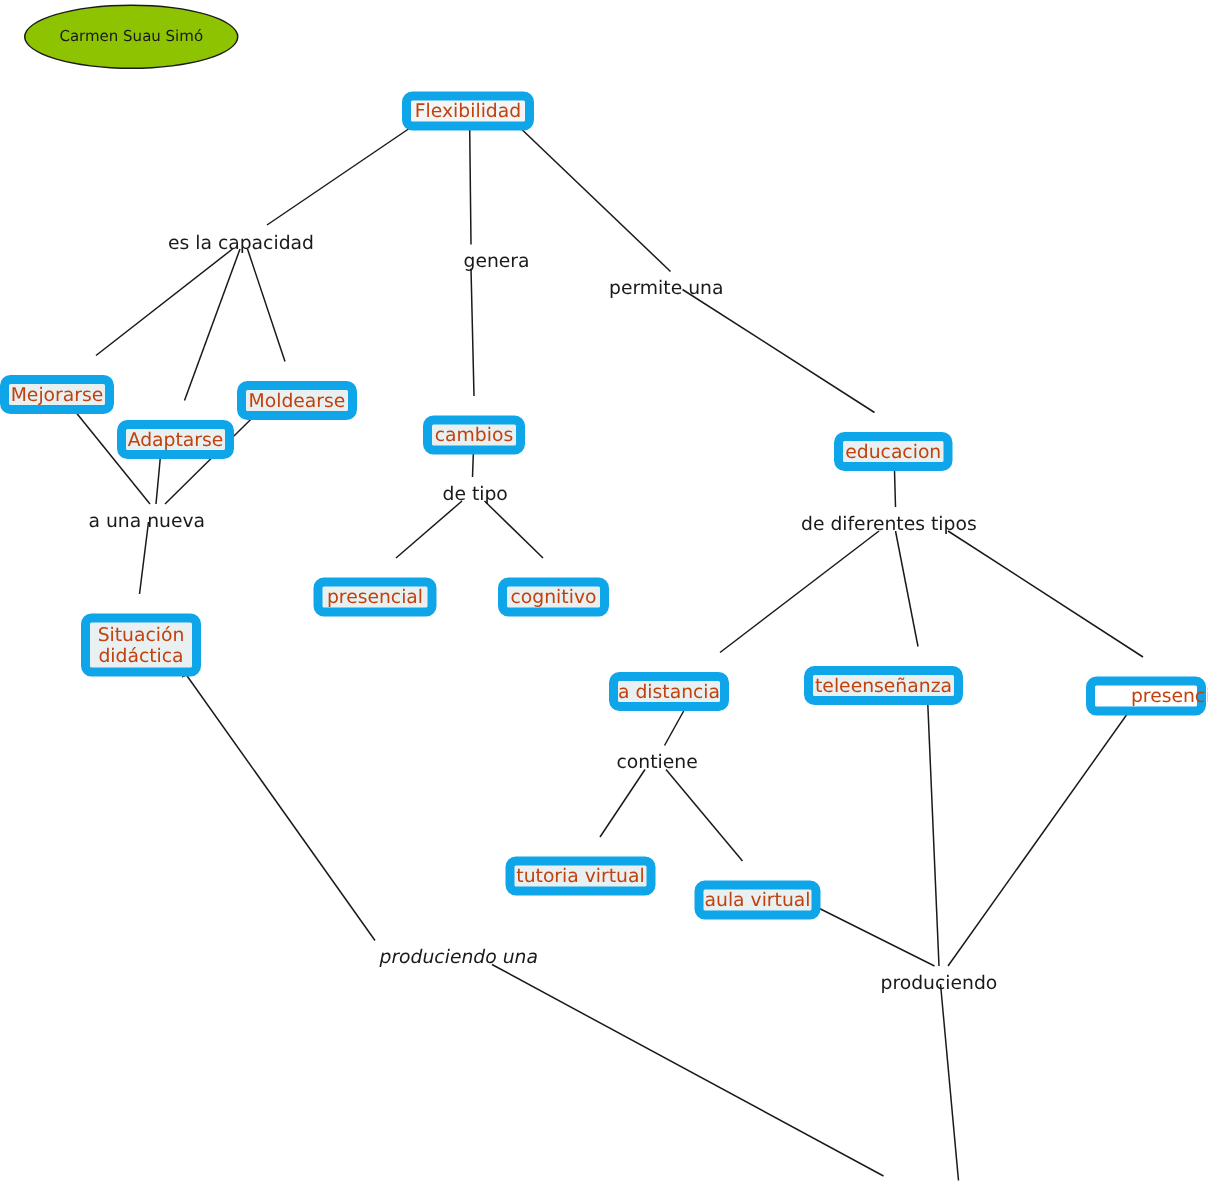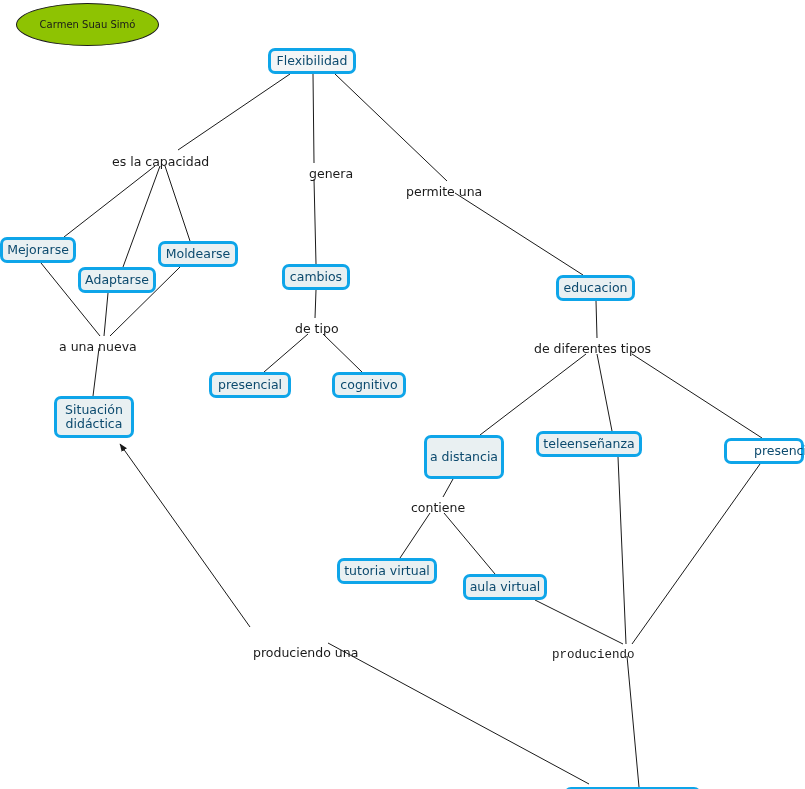--- a/index.html
+++ b/index.html
@@ -20,32 +20,33 @@
   #edges {
     position: absolute;
     left: 0;
     top: 0;
     width: 805px;
     height: 789px;
   }
   .node {
     position: absolute;
     box-sizing: border-box;
-    border: 3px solid #0ea5e9;
+    border: 6px solid #0ea5e9;
     border-radius: 7px;
     background: #e9f0f2;
-    color: #0c4a6e;
+    color: #c2410c;
     font-size: 12.5px;
     line-height: 14px;
     display: flex;
     align-items: center;
     justify-content: center;
     text-align: center;
     white-space: pre;
     z-index: 3;
+    margin-top: 13px;
   }
   .node.white {
     background: #ffffff;
   }
   .node.grey {
     background: #f3f5f6;
   }
   .label {
     position: absolute;
     font-size: 12.5px;
@@ -123,32 +124,32 @@
       <div class="node grey" style="left: 268px; top: 48px; width: 88px; height: 26px;">Flexibilidad</div>
       <div class="node" style="left: 0px; top: 237px; width: 76px; height: 26px;">Mejorarse</div>
       <div class="node" style="left: 78px; top: 267px; width: 78px; height: 26px;">Adaptarse</div>
       <div class="node" style="left: 158px; top: 241px; width: 80px; height: 26px;">Moldearse</div>
       <div class="node" style="left: 54px; top: 396px; width: 80px; height: 42px;">Situación
 didáctica</div>
       <div class="node" style="left: 282px; top: 264px; width: 68px; height: 26px;">cambios</div>
       <div class="node" style="left: 209px; top: 372px; width: 82px; height: 26px;">presencial</div>
       <div class="node" style="left: 332px; top: 372px; width: 74px; height: 26px;">cognitivo</div>
       <div class="node" style="left: 556px; top: 275px; width: 79px; height: 26px;">educacion</div>
-      <div class="node" style="left: 424px; top: 435px; width: 80px; height: 44px;">a distancia</div>
+      <div class="node" style="left: 406px; top: 435px; width: 80px; height: 26px;">a distancia</div>
       <div class="node" style="left: 536px; top: 431px; width: 106px; height: 26px;">teleenseñanza</div>
       <div class="node white" style="left: 724px; top: 438px; width: 80px; height: 26px; padding-left: 44px;">presencial</div>
       <div class="node" style="left: 337px; top: 558px; width: 100px; height: 26px;">tutoria virtual</div>
       <div class="node" style="left: 463px; top: 574px; width: 84px; height: 26px;">aula virtual</div>
       <div class="node white" style="left: 564px; top: 787px; width: 137px; height: 26px;">Aprendizaje flexible</div>
     </div>
   <div id="label-layer">
       <div class="label" style="left: 112px; top: 155px;">es la capacidad</div>
       <div class="label" style="left: 293px; top: 167px; margin-left: 16px;">genera</div>
       <div class="label" style="left: 406px; top: 185px;">permite una</div>
       <div class="label" style="left: 59px; top: 340px;">a una nueva</div>
       <div class="label" style="left: 295px; top: 322px;">de tipo</div>
       <div class="label" style="left: 534px; top: 342px;">de diferentes tipos</div>
       <div class="label" style="left: 411px; top: 501px;">contiene</div>
-      <div class="label" style="left: 253px; top: 646px;">produciendo una</div>
-      <div class="label" style="left: 552px; top: 648px; font-family: Liberation Mono, monospace;">produciendo</div>
+      <div class="label" style="left: 253px; top: 631px; font-style: italic;">produciendo una</div>
+      <div class="label" style="left: 587px; top: 648px;">produciendo</div>
     </div>
 
 </div>
 
 </body></html>

